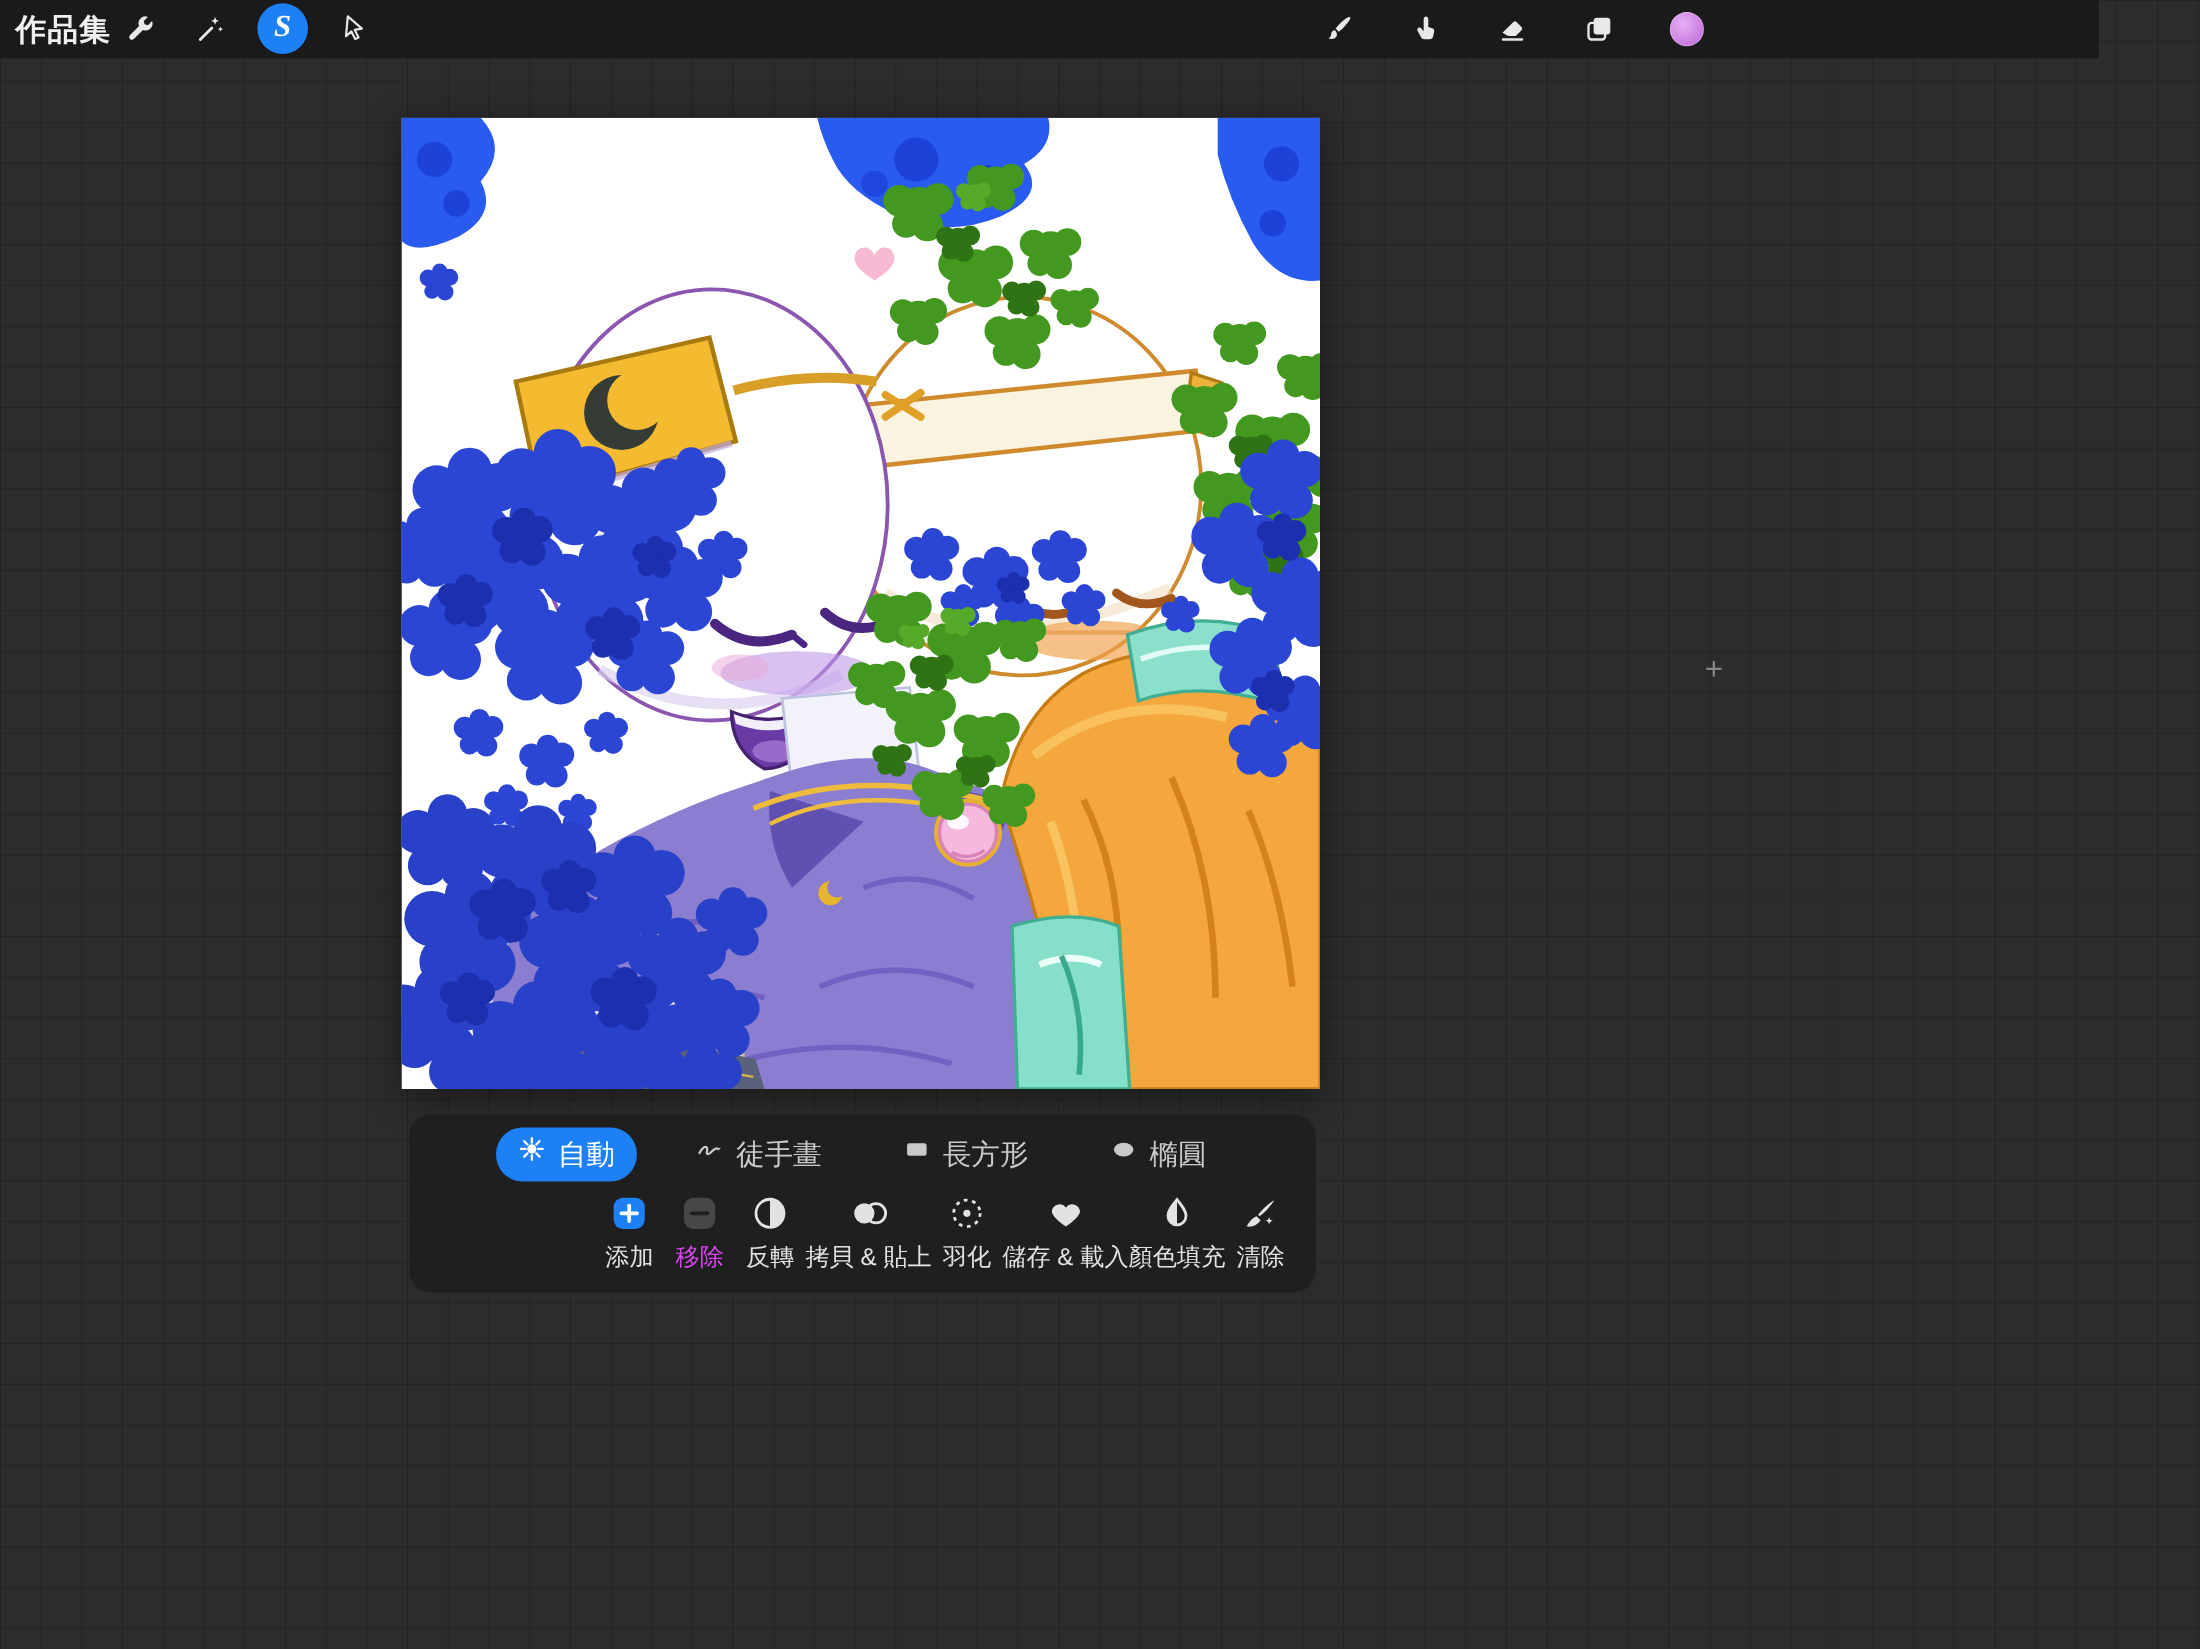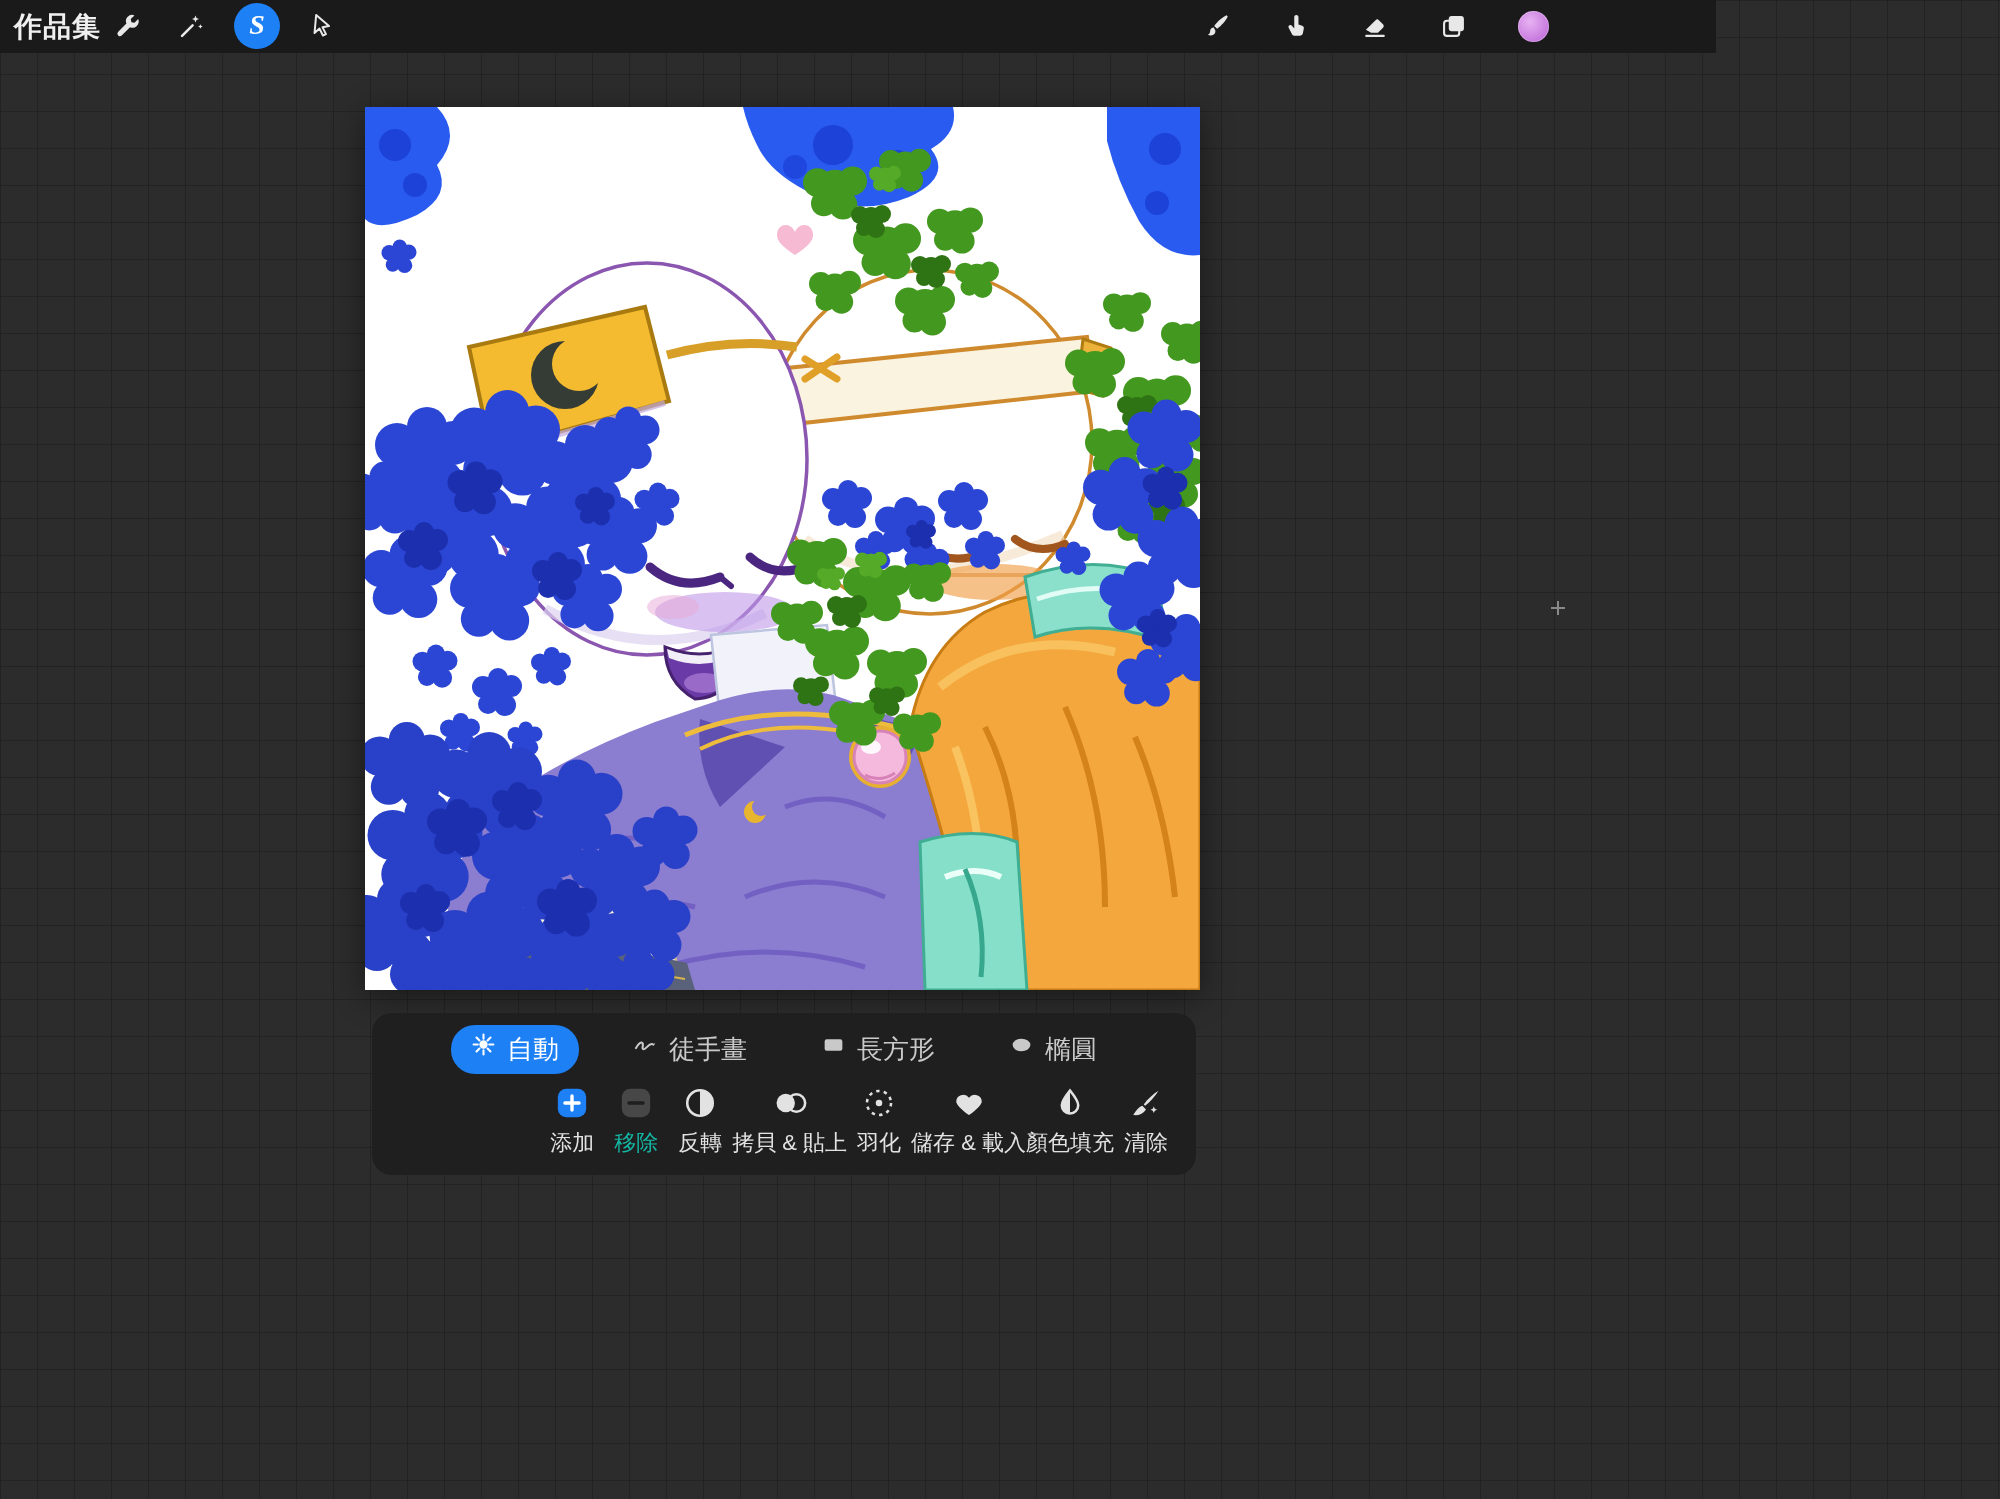--- a/index.html
+++ b/index.html
@@ -12,21 +12,21 @@
   .workspace-bg {
     position:absolute; inset:0;
     background-color:#2c2c2c;
     background-image:
       linear-gradient(rgba(0,0,0,0.20) 1px, transparent 1px),
       linear-gradient(90deg, rgba(0,0,0,0.20) 1px, transparent 1px);
     background-size:37px 37px;
   }
   
   .topbar {
-    position:absolute; top:0; left:0; width:1716px; height:53px;
+    position:absolute; top:0; left:0; width:1908px; height:53px;
     background:#1a1a1a; z-index:8;
   }
   .gallery {
     position:absolute; left:14px; top:0; height:53px;
     display:flex; align-items:center;
     font-size:28px; font-weight:600; color:#f0f0f0; letter-spacing:1px;
   }
   .left-tools { position:absolute; left:104px; top:3px; display:flex; gap:19px; }
   .right-tools { position:absolute; left:1194px; top:3px; display:flex; gap:33px; }
   .tool-btn {
@@ -64,21 +64,21 @@
   .mode.selected { background:#1e80f5; color:#ffffff; }
   .mode svg { width:25px; height:25px; display:block; }
   .actions {
     display:flex; justify-content:flex-end; align-items:flex-start;
     width:788px; margin-top:13px;
   }
   .action {
     display:flex; flex-direction:column; align-items:center; gap:7px;
     color:#e2e2e2; font-size:22px; cursor:pointer; white-space:nowrap; min-width:64px;
   }
-  .action.disabled { color:#14b8a6; cursor:default; }
+  .action.disabled { color:#d946ef; cursor:default; }
   .action .aicon { height:36px; display:flex; align-items:center; justify-content:center; }
   .action svg { width:34px; height:34px; display:block; }
   
   .pointer-mark { position:absolute; left:1551px; top:601px; width:14px; height:14px; z-index:3; opacity:0.85; }
   .pointer-mark::before, .pointer-mark::after { content:""; position:absolute; background:#9a9a9a; }
   .pointer-mark::before { left:6px; top:0; width:2px; height:14px; }
   .pointer-mark::after { left:0; top:6px; width:14px; height:2px; }
 </style>
 </head>
 <body>

